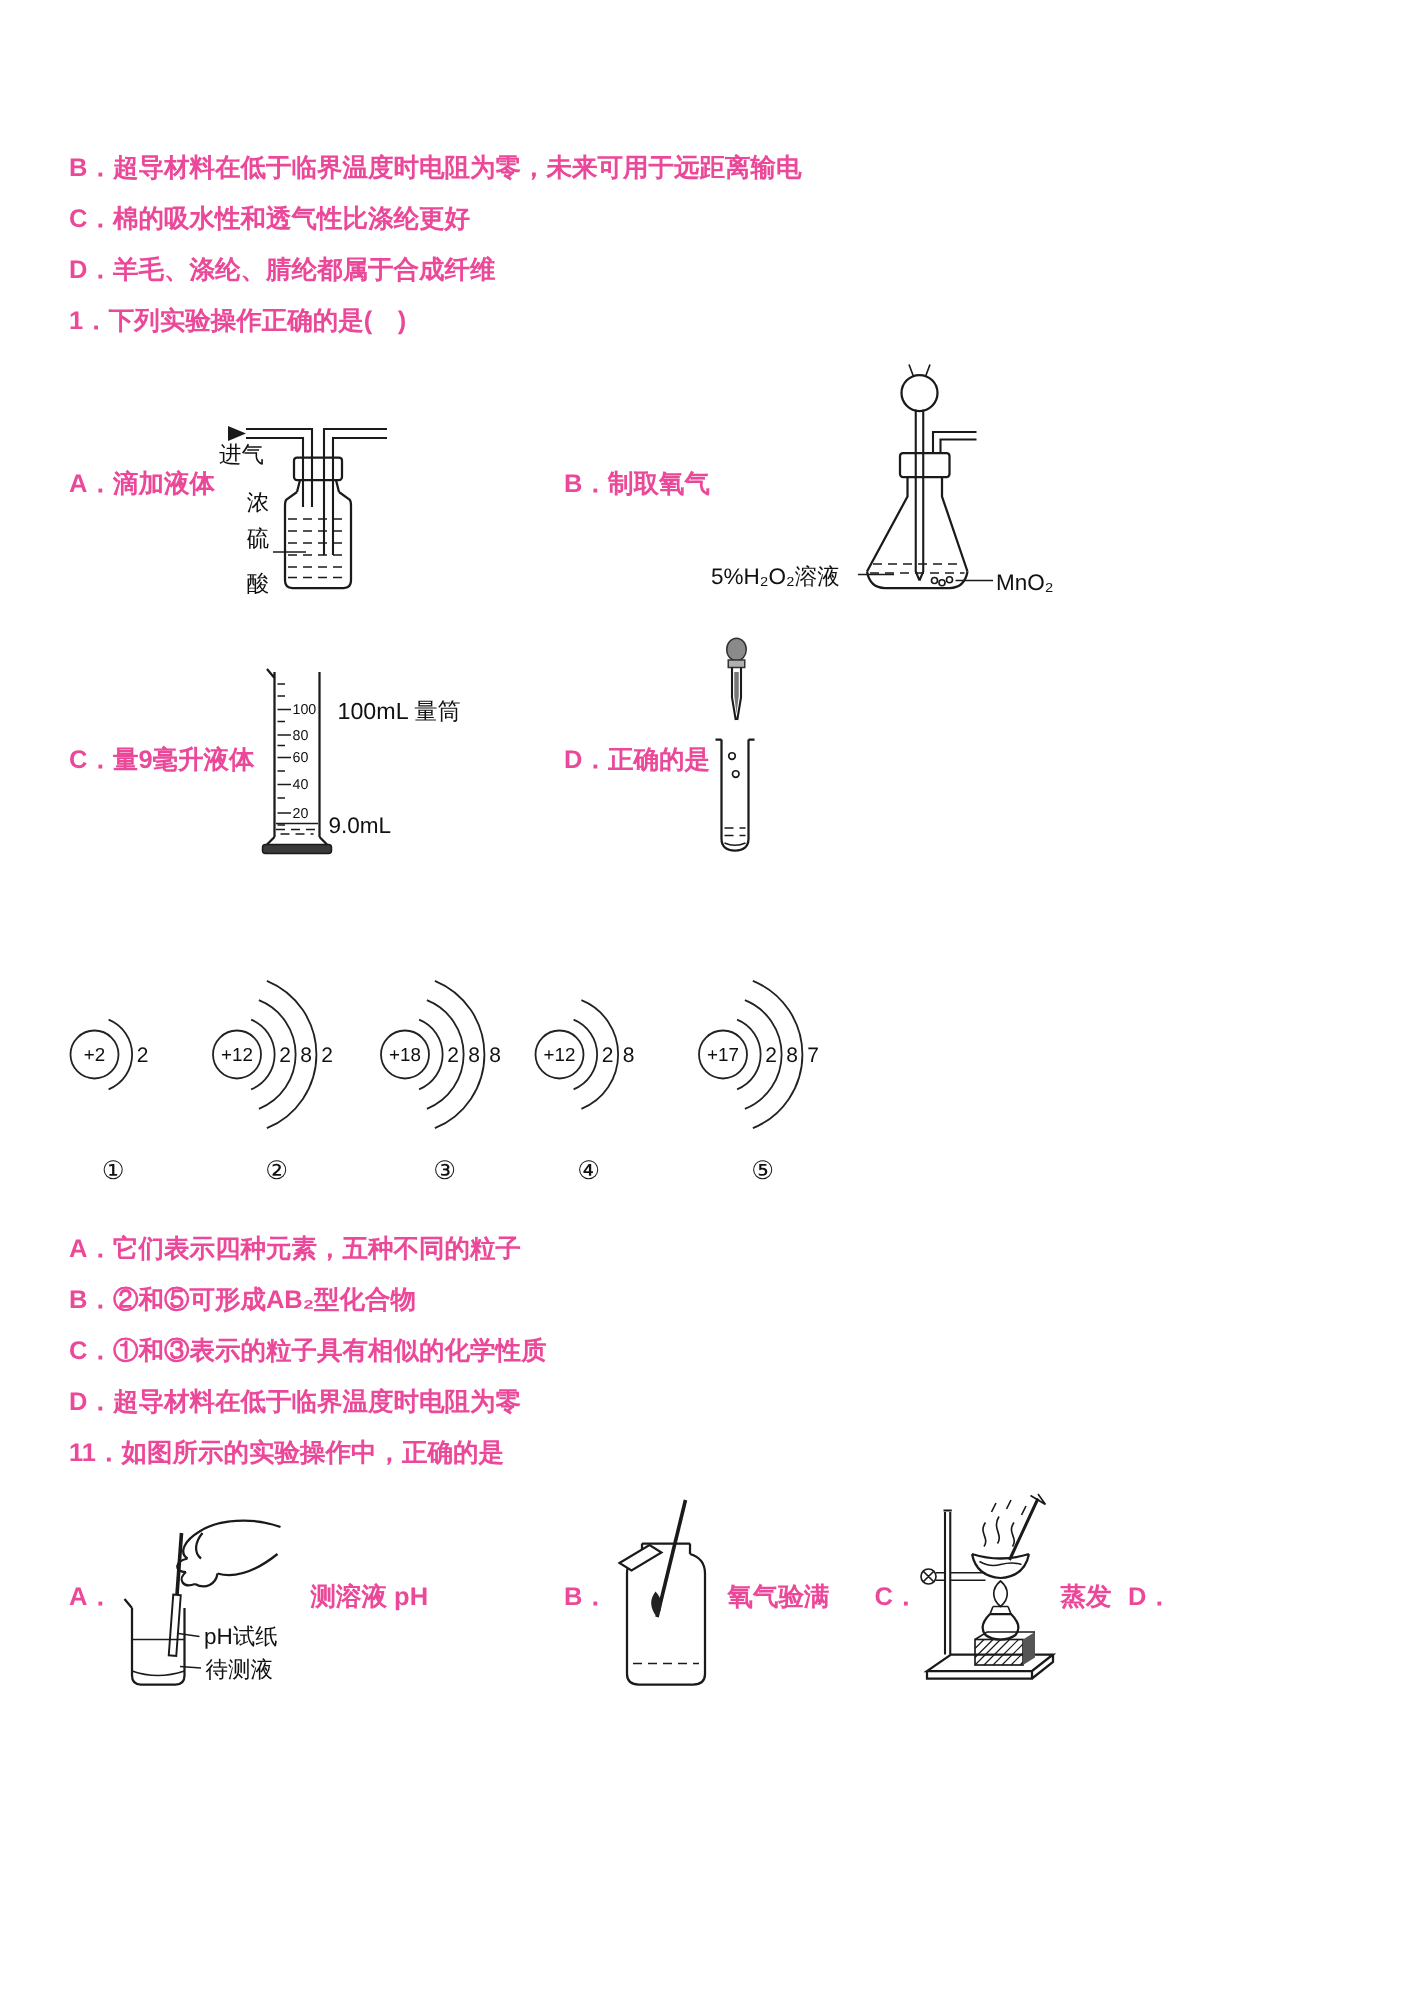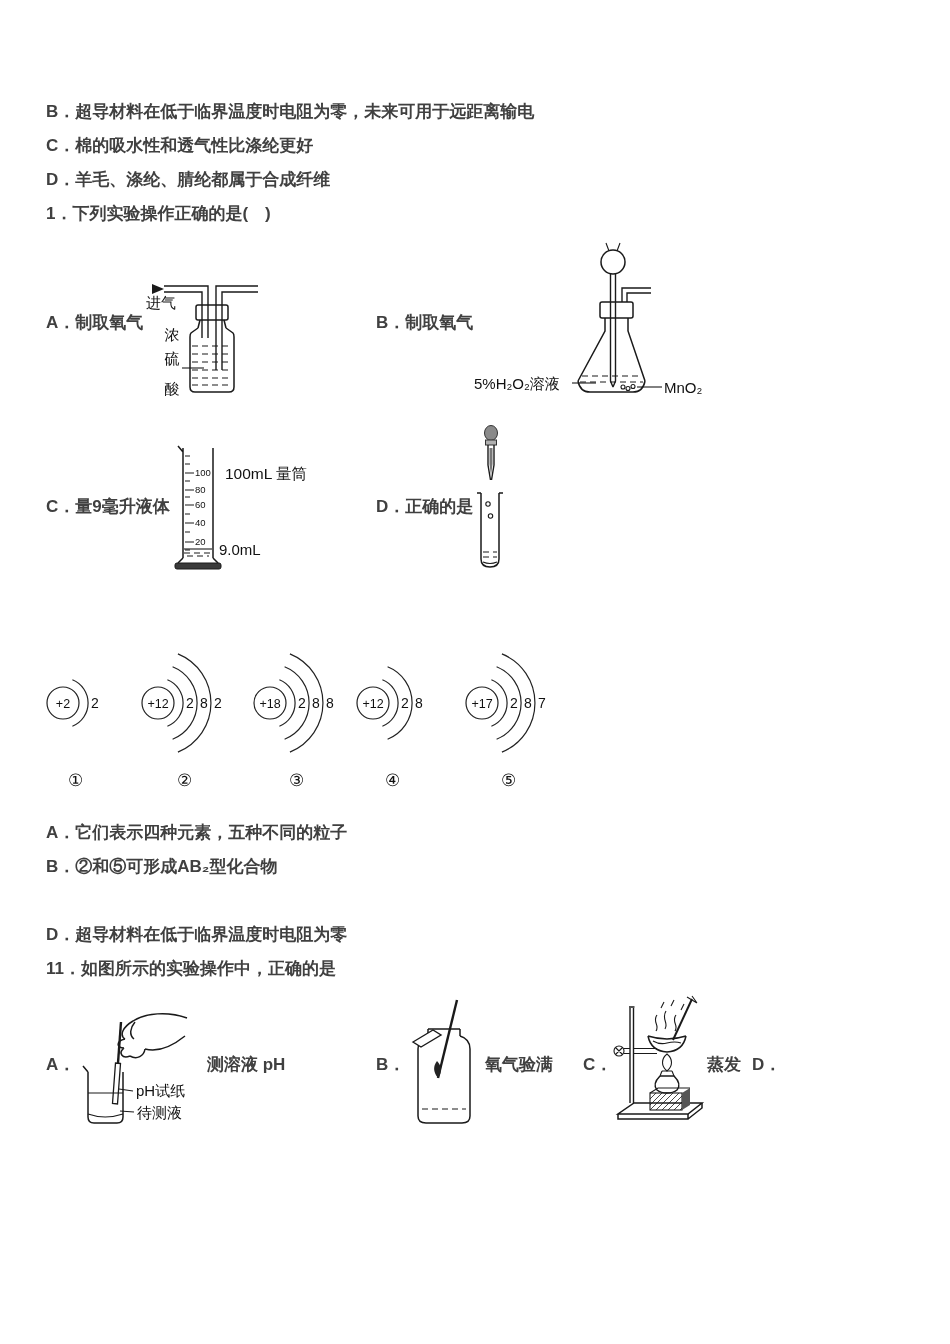--- a/index.html
+++ b/index.html
@@ -1,18 +1,18 @@
 <!DOCTYPE html>
 <html><head>
 <meta charset="utf-8">
 <style>
   * { margin:0; padding:0; box-sizing:border-box; }
   html,body { background:#ffffff; }
   .page { position:relative; width:950px; height:1344px; background:#ffffff;
-          font-family:"Liberation Sans", sans-serif; color:#404040; overflow:hidden; }
+          font-family:"Liberation Sans", sans-serif; color:#ec4899; overflow:hidden; }
   .t { position:absolute; font-size:17px; font-weight:bold; white-space:pre; line-height:21px; }
   .fig { position:absolute; }
   svg { overflow:visible; display:block; }
   .ln   { fill:none; stroke:#1a1a1a; stroke-width:1.5; }
   .tube { fill:none; stroke:#1a1a1a; stroke-width:1.4; }
   .thin { fill:none; stroke:#1a1a1a; stroke-width:1.1; }
   .dash { fill:none; stroke:#1a1a1a; stroke-width:1.1; stroke-dasharray:6 4; }
   .hatch { stroke:#1a1a1a; stroke-width:0.8; }
   svg text { fill:#111; font-family:"Liberation Sans", sans-serif; font-weight:normal; }
 </style>
@@ -20,21 +20,21 @@
 <body>
 
 <div class="page">
 
   <div class="t" style="left:46px; top:101px">B．超导材料在低于临界温度时电阻为零，未来可用于远距离输电</div>
   <div class="t" style="left:46px; top:169px">D．羊毛、涤纶、腈纶都属于合成纤维</div>
   <div class="t" style="left:46px; top:135px">C．棉的吸水性和透气性比涤纶更好</div>
 
   <div class="t" style="left:46px; top:203px">1．下列实验操作正确的是(　)</div>
 
-  <div class="t" style="left:46px; top:312px">A．制取氧气</div>
+  <div class="t" style="left:46px; top:312px">A．滴加液体</div>
   <div class="fig" style="left:140px; top:248px">
     <svg width="130" height="155" viewBox="0 0 130 155">
       <polygon points="12,36 24,41 12,46" fill="#1a1a1a"></polygon>
       <path class="tube" d="M 24 38 H 68 V 90 M 24 44 H 62 V 90"></path>
       <path class="tube" d="M 76 122 V 38 H 118 M 82 122 V 44 H 118"></path>
       <rect class="ln" x="56" y="57" width="32" height="15" rx="2"></rect>
       <path class="ln" d="M 60 72 L 58 80 M 84 72 L 86 80"></path>
       <path class="ln" d="M 58 80 L 51 85 Q 50 86 50 89 V 139 Q 50 144 55 144 H 89 Q 94 144 94 139 V 89 Q 94 86 93 85 L 86 80"></path>
       <g class="dash">
         <path d="M 52 98 H 92"></path>
@@ -171,20 +171,21 @@
         <path d="M 38.6 21.8 A 39 39 0 0 1 38.6 94.2" fill="none" stroke="#222" stroke-width="1.2"></path>
         <text x="70" y="63" font-size="14" text-anchor="middle" fill="#111">8</text>
         <path d="M 43.9 8.9 A 53 53 0 0 1 43.9 107.1" fill="none" stroke="#222" stroke-width="1.2"></path>
         <text x="84" y="63" font-size="14" text-anchor="middle" fill="#111">7</text>
         <text x="50.5" y="141" font-size="17" text-anchor="middle" fill="#111">⑤</text>
       </svg>
     </div>
 
   <div class="t" style="left:46px; top:822px">A．它们表示四种元素，五种不同的粒子</div>
   <div class="t" style="left:46px; top:856px">B．②和⑤可形成AB₂型化合物</div>
+  <div class="t" style="left:46px; top:890px">C．①和③表示的粒子具有相似的化学性质</div>
   <div class="t" style="left:46px; top:924px">D．超导材料在低于临界温度时电阻为零</div>
 
   <div class="t" style="left:46px; top:958px">11．如图所示的实验操作中，正确的是</div>
 
   <div class="t" style="left:46px; top:1054px">A．</div>
   <div class="fig" style="left:75px; top:1008px">
     <svg width="220" height="118" viewBox="0 0 220 118">
       <g class="ln" fill="none">
         <path d="M 112 10 C 93 3 70 5 58 13 C 48 19 44 27 50 31"></path>
         <path d="M 50 31 C 41 33 41 40 49 40 M 49 40 C 43 45 47 51 55 48 M 55 48 C 62 52 69 48 70 41"></path>

